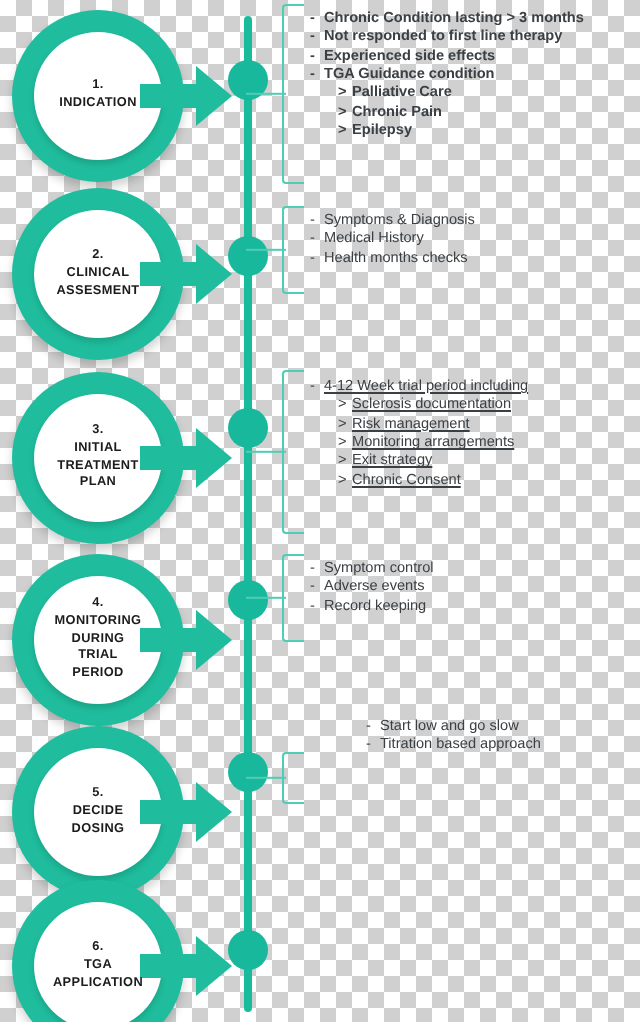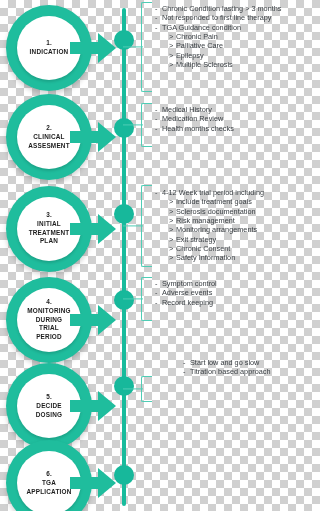--- a/index.html
+++ b/index.html
@@ -169,72 +169,70 @@
 INDICATION</div>
       <div class="arrow">
         <div class="shaft"></div>
         <div class="head"></div>
       </div>
     </div>
     <div class="dot" style="top: 30px;"></div>
     <div class="bracket" style="top: 2px; height: 90px;">
       <div class="stub"></div>
     </div>
-    <div class="details" style="top: 4px;">
+    <div class="details" style="top: 4px; font-weight: bold;">
       <div class="li"><span class="mk">-</span><span>Chronic Condition lasting &gt; 3 months</span></div>
       <div class="li"><span class="mk">-</span><span>Not responded to first line therapy</span></div>
+      <div class="li"><span class="mk">-</span><span>Experienced side effects</span></div>
       <div class="li"><span class="mk">-</span><span>TGA Guidance condition</span></div>
+      <div class="li sub"><span class="mk">&gt;</span><span>Palliative Care</span></div>
       <div class="li sub"><span class="mk">&gt;</span><span>Chronic Pain</span></div>
-      <div class="li sub"><span class="mk">&gt;</span><span>Palliative Care</span></div>
       <div class="li sub"><span class="mk">&gt;</span><span>Epilepsy</span></div>
-      <div class="li sub"><span class="mk">&gt;</span><span>Multiple Sclerosis</span></div>
     </div>
     <div class="node" style="top: 94px;">
       <div class="ring"></div>
       <div class="node-label">2.
 CLINICAL
 ASSESMENT</div>
       <div class="arrow">
         <div class="shaft"></div>
         <div class="head"></div>
       </div>
     </div>
     <div class="dot" style="top: 118px;"></div>
     <div class="bracket" style="top: 103px; height: 44px;">
       <div class="stub"></div>
     </div>
     <div class="details" style="top: 105px;">
+      <div class="li"><span class="mk">-</span><span>Symptoms &amp; Diagnosis</span></div>
       <div class="li"><span class="mk">-</span><span>Medical History</span></div>
-      <div class="li"><span class="mk">-</span><span>Medication Review</span></div>
       <div class="li"><span class="mk">-</span><span>Health months checks</span></div>
     </div>
     <div class="node" style="top: 186px;">
       <div class="ring"></div>
       <div class="node-label">3.
 INITIAL
 TREATMENT
 PLAN</div>
       <div class="arrow">
         <div class="shaft"></div>
         <div class="head"></div>
       </div>
     </div>
     <div class="dot" style="top: 204px;"></div>
     <div class="bracket" style="top: 185px; height: 82px;">
       <div class="stub"></div>
     </div>
-    <div class="details" style="top: 188px;">
+    <div class="details" style="top: 188px; text-decoration: underline;">
       <div class="li"><span class="mk">-</span><span>4-12 Week trial period including</span></div>
-      <div class="li sub"><span class="mk">&gt;</span><span>Include treatment goals</span></div>
       <div class="li sub"><span class="mk">&gt;</span><span>Sclerosis documentation</span></div>
       <div class="li sub"><span class="mk">&gt;</span><span>Risk management</span></div>
       <div class="li sub"><span class="mk">&gt;</span><span>Monitoring arrangements</span></div>
       <div class="li sub"><span class="mk">&gt;</span><span>Exit strategy</span></div>
       <div class="li sub"><span class="mk">&gt;</span><span>Chronic Consent</span></div>
-      <div class="li sub"><span class="mk">&gt;</span><span>Safety Information</span></div>
     </div>
     <div class="node" style="top: 277px;">
       <div class="ring"></div>
       <div class="node-label">4.
 MONITORING
 DURING
 TRIAL
 PERIOD</div>
       <div class="arrow">
         <div class="shaft"></div>

